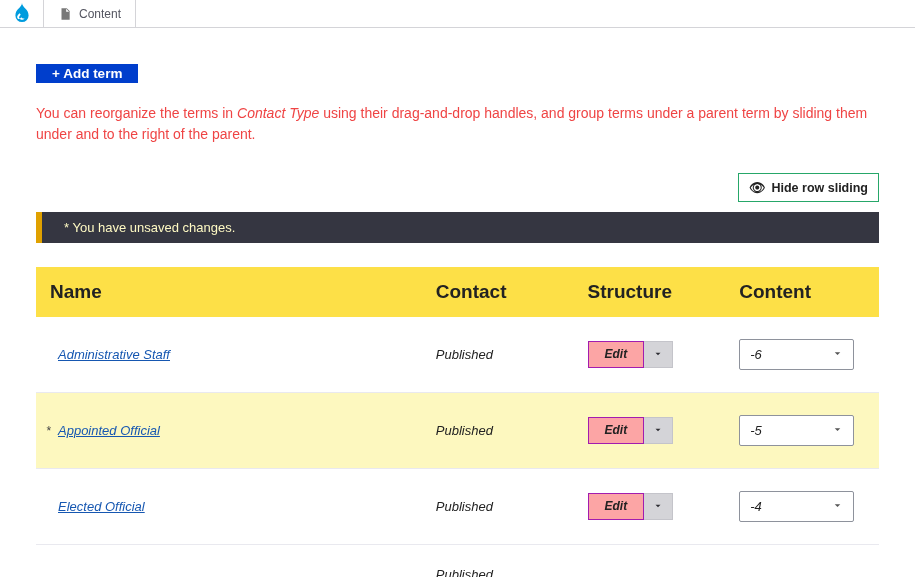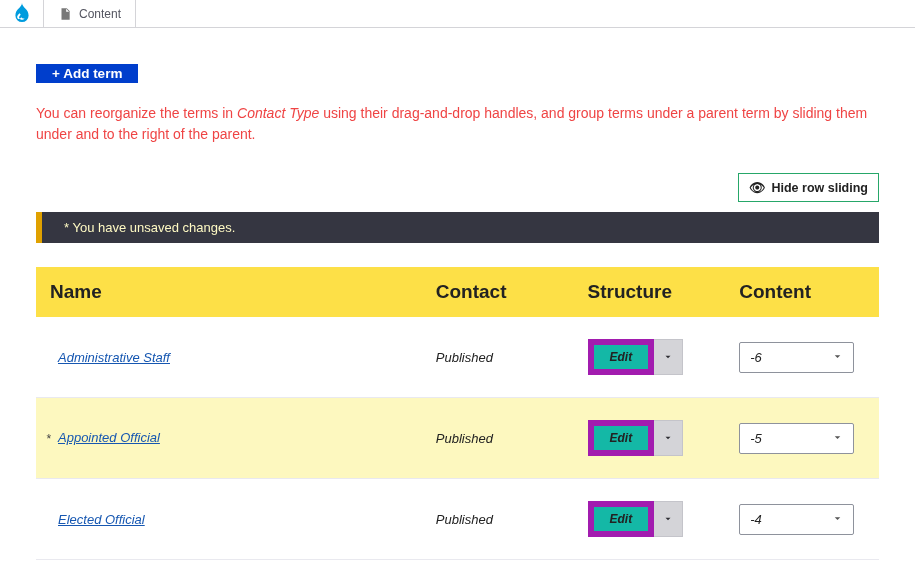--- a/index.html
+++ b/index.html
@@ -30,21 +30,21 @@
     tbody tr { border-bottom: 1px solid #e9e9ef; }
     tbody td { padding: 22px 12px; vertical-align: middle; font-size: 13px; font-style: italic; }
     tbody td:first-child { padding-left: 10px; }
     
     tr.changed { background: #fdf8bf; }
     
     .marker { display: inline-block; width: 8px; color: #444; font-size: 12px; margin-right: 4px; vertical-align: middle; }
     .term-link { color: #1657b1; text-decoration: underline; cursor: pointer; }
     
     .ops { display: inline-flex; }
-    .ops-main { background: #14b8a6; padding: 5px 16px; font-weight: 700; font-size: 12px; color: #222; border: 6px solid #a21caf; cursor: pointer; }
+    .ops-main { background: #fca5a5; padding: 5px 16px; font-weight: 700; font-size: 12px; color: #222; border: 1px solid #a21caf; cursor: pointer; }
     .ops-arrow { background: #d4d4d8; padding: 5px 9px; border: 1px solid #c4c4ca; border-left: none; cursor: pointer; display: flex; align-items: center; }
     .ops-arrow svg { width: 10px; height: 10px; fill: #2e2e33; }
     
     .weight { display: flex; align-items: center; justify-content: space-between; border: 1px solid #8e929c; border-radius: 2px; padding: 7px 10px; width: 115px; background: #fff; font-size: 13px; cursor: pointer; }
     .weight svg { width: 11px; height: 11px; fill: #555; }
     
     .col-name { width: 46%; }
     .col-status { width: 18%; }
     .col-ops { width: 18%; }
     .col-weight { width: 18%; }

